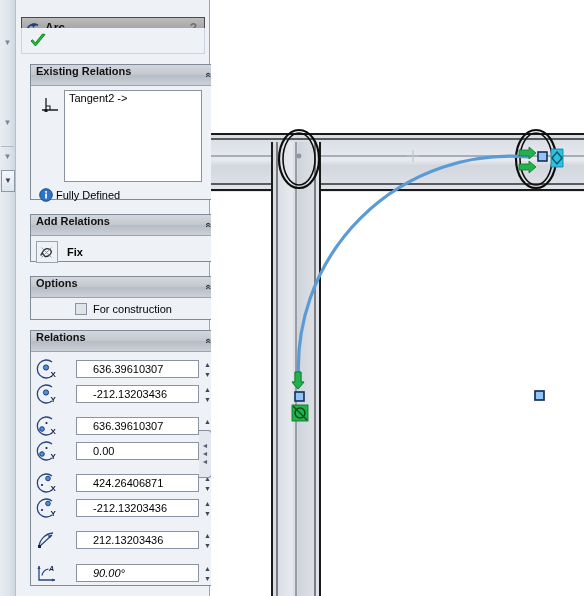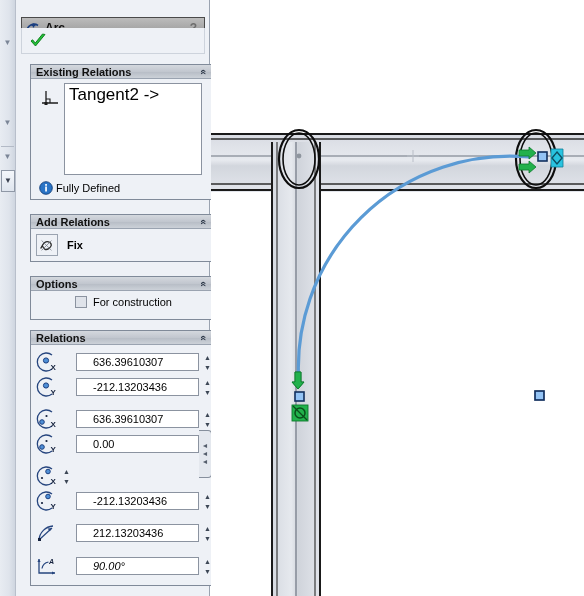--- a/index.html
+++ b/index.html
@@ -114,25 +114,24 @@
   
   .group-box {
     position: absolute;
     left: 14px;
     width: 182px;
     background: #eef1f6;
     border: 1px solid #808a99;
     box-sizing: border-box;
   }
   .group-header {
-    height: 14px;
+    height: 21px;
     background: linear-gradient(to bottom, #d4d8de 0%, #c2c7cf 50%, #b6bcc5 51%, #ccd1d8 100%);
     border-bottom: 1px solid #9aa3b0;
     display: flex;
-    align-items: center;
     box-sizing: border-box;
   }
   .group-title {
     font-weight: bold;
     font-size: 11px;
     margin-left: 5px;
     color: #111;
     flex: 1 1 auto;
   }
   .group-collapse {
@@ -156,21 +155,21 @@
   #relations-list {
     position: absolute;
     left: 33px; top: 4px;
     width: 138px; height: 92px;
     background: #ffffff;
     border: 1px solid #8b93a0;
     box-sizing: border-box;
     overflow: hidden;
   }
   .relation-item {
-    font-size: 17px;
+    font-size: 11px;
     padding: 1px 12px 0 4px;
     color: #000;
     white-space: nowrap;
   }
   #status-row {
     position: absolute;
     left: 8px; top: 100px;
     height: 18px;
     display: flex;
     align-items: center;
@@ -447,20 +446,21 @@
         </div>
       </div>
 
       <div class="param-row" style="top:120px;">
         <svg class="param-icon" viewBox="0 0 22 20">
           <path d="M16 3 A9 9 0 1 0 16 17" fill="none" stroke="#26457e" stroke-width="1.3"></path>
           <circle cx="6" cy="12" r="1.1" fill="#14213d"></circle>
           <circle cx="12" cy="5.5" r="2.3" fill="#4f8fd6" stroke="#1b3f80" stroke-width="1"></circle>
           <text x="14.5" y="18" font-family="Liberation Sans, sans-serif" font-size="8" font-weight="bold" fill="#14213d">X</text>
         </svg>
+        <div class="param-field">424.26406871</div>
         <div class="param-spin">
           <div class="spin-up">▲</div>
           <div class="spin-dn">▼</div>
         </div>
       </div>
 
       <div class="param-row" style="top:145px;">
         <svg class="param-icon" viewBox="0 0 22 20">
           <path d="M16 3 A9 9 0 1 0 16 17" fill="none" stroke="#26457e" stroke-width="1.3"></path>
           <circle cx="6" cy="12" r="1.1" fill="#14213d"></circle>

